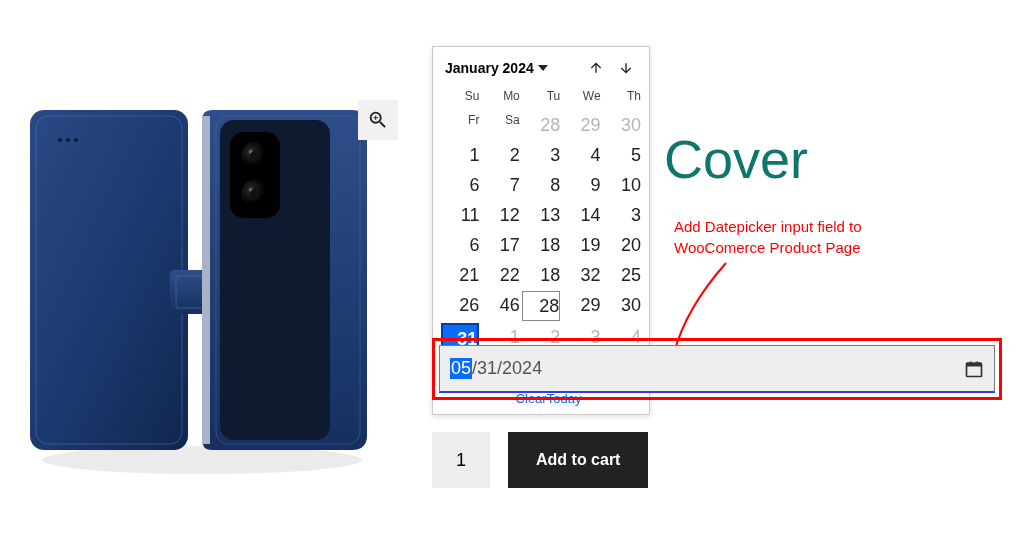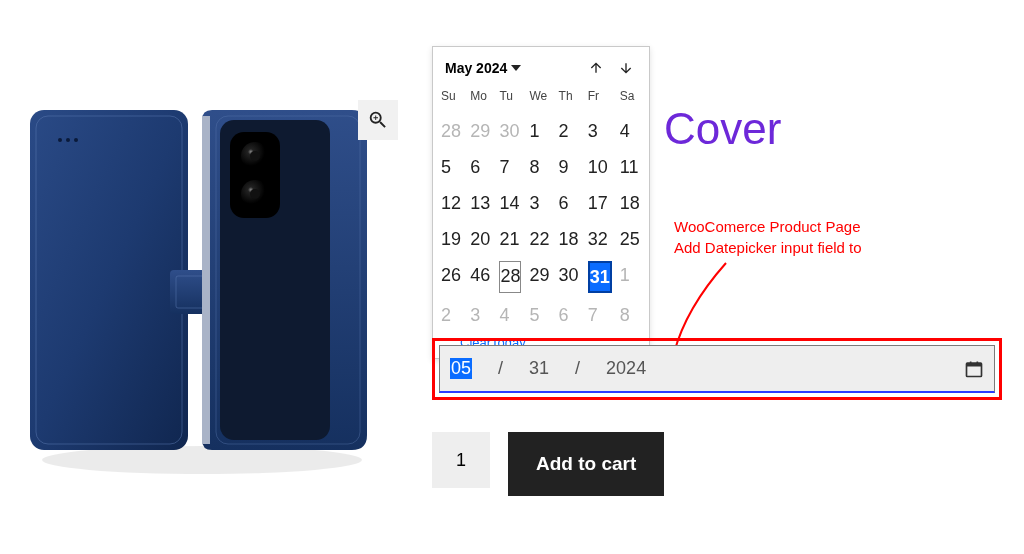--- a/index.html
+++ b/index.html
@@ -36,24 +36,24 @@
     justify-content: center;
     cursor: pointer;
   }
   .zoom-btn svg { width: 22px; height: 22px; fill: #222; }
   .product-info {
     flex: 1;
     position: relative;
     min-width: 0;
   }
   .product-title {
-    font-size: 44px;
+    font-size: 54px;
     font-weight: 300;
-    color: #6d28d9;
-    margin-top: 64px;
+    color: #0f766e;
+    margin-top: 88px;
     margin-left: 232px;
   }
   .datepicker-popup {
     position: absolute;
     top: 6px;
     left: 0;
     width: 218px;
     background: #fff;
     border: 1px solid #c9c9c9;
     box-shadow: 0 2px 6px rgba(0,0,0,.12);
@@ -81,23 +81,23 @@
     border-top: 6px solid #222;
   }
   .dp-nav { display: flex; gap: 8px; }
   .dp-nav-btn {
     width: 22px; height: 22px; background: none; border: none; cursor: pointer;
     display: flex; align-items: center; justify-content: center;
   }
   .dp-nav-btn svg { width: 16px; height: 16px; stroke: #222; stroke-width: 2; fill: none; }
   .dp-grid {
     display: grid;
-    grid-template-columns: repeat(7, 1fr);
-    text-align: left;
-    gap: 8px;
+    grid-template-columns: repeat(5, 1fr);
+    text-align: right;
+    gap: 2px;
   }
   .dp-dow {
     font-size: 12px;
     color: #444;
     padding: 2px 0 6px;
   }
   .dp-day {
     font-size: 18px;
     color: #222;
     padding: 5px 0;
@@ -107,21 +107,21 @@
   .dp-day.other { color: #b5b5b5; }
   .dp-day.today { border: 1px solid #888; }
   .dp-day.selected {
     background: #0a6cff;
     color: #fff;
     border: 2px solid #003fa3;
     font-weight: 600;
   }
   .dp-footer {
     display: flex;
-    justify-content: flex-start;
+    justify-content: center;
     padding: 6px 4px 2px;
     margin-left: 15px;
   }
   .dp-link {
     color: #0a6cff;
     font-size: 13px;
     background: none;
     border: none;
     cursor: pointer;
   }
@@ -151,21 +151,20 @@
   .date-field {
     background: #eee;
     border: 1px solid #7a7a7a;
     border-bottom: 2px solid #2a3bff;
     height: 48px;
     display: flex;
     align-items: center;
     padding: 0 10px;
     font-size: 18px;
     position: relative;
-    gap: 26px;
   }
   .date-seg-sel {
     background: #0a6cff;
     color: #fff;
     padding: 0 1px;
   }
   .date-seg { color: #555; }
   .date-cal-icon {
     margin-left: auto;
     width: 20px; height: 20px;
@@ -182,23 +181,23 @@
     height: 56px;
     background: #eee;
     border: none;
     text-align: center;
     font-size: 18px;
   }
   .add-cart {
     background: #222;
     color: #fff;
     border: none;
-    height: 64px;
+    height: 56px;
     padding: 0 28px;
-    font-size: 19px;
+    font-size: 16px;
     font-weight: 600;
     cursor: pointer;
   }
 </style>
 </head>
 <body>
 
 <div class="page">
 
   <div class="product-image-wrap">
@@ -256,21 +255,21 @@
     </button>
   </div>
 
   <div class="product-info">
 
     <h1 class="product-title">Cover</h1>
 
     <div class="datepicker-popup">
       <div class="dp-header">
         <div class="dp-month">
-          <span>May 2024</span>
+          <span>January 2024</span>
           <span class="tri"></span>
         </div>
         <div class="dp-nav">
           <button class="dp-nav-btn">
             <svg viewBox="0 0 24 24">
                 <path d="M12 19V5M5 12l7-7 7 7"></path>
               </svg>
           </button>
           <button class="dp-nav-btn">
             <svg viewBox="0 0 24 24">
@@ -330,22 +329,22 @@
           <div class="dp-day other">7</div>
           <div class="dp-day other">8</div>
         </div>
       <div class="dp-footer">
         <button class="dp-link">Clear</button>
         <button class="dp-link">Today</button>
       </div>
     </div>
 
     <div class="annotation">
+      <div>Add Datepicker input field to</div>
       <div>WooComerce Product Page</div>
-      <div>Add Datepicker input field to</div>
     </div>
     <svg class="arrow-svg" width="70" height="110">
       <defs>
         <marker id="ah" markerWidth="10" markerHeight="10" refX="2" refY="3" orient="auto">
           <path d="M0,0 L0,6 L8,3 z" fill="#ff0000"></path>
         </marker>
       </defs>
       <path d="M60 5 Q20 50 8 95" stroke="#ff0000" stroke-width="2" fill="none" marker-end="url(#ah)"></path>
     </svg>
 

